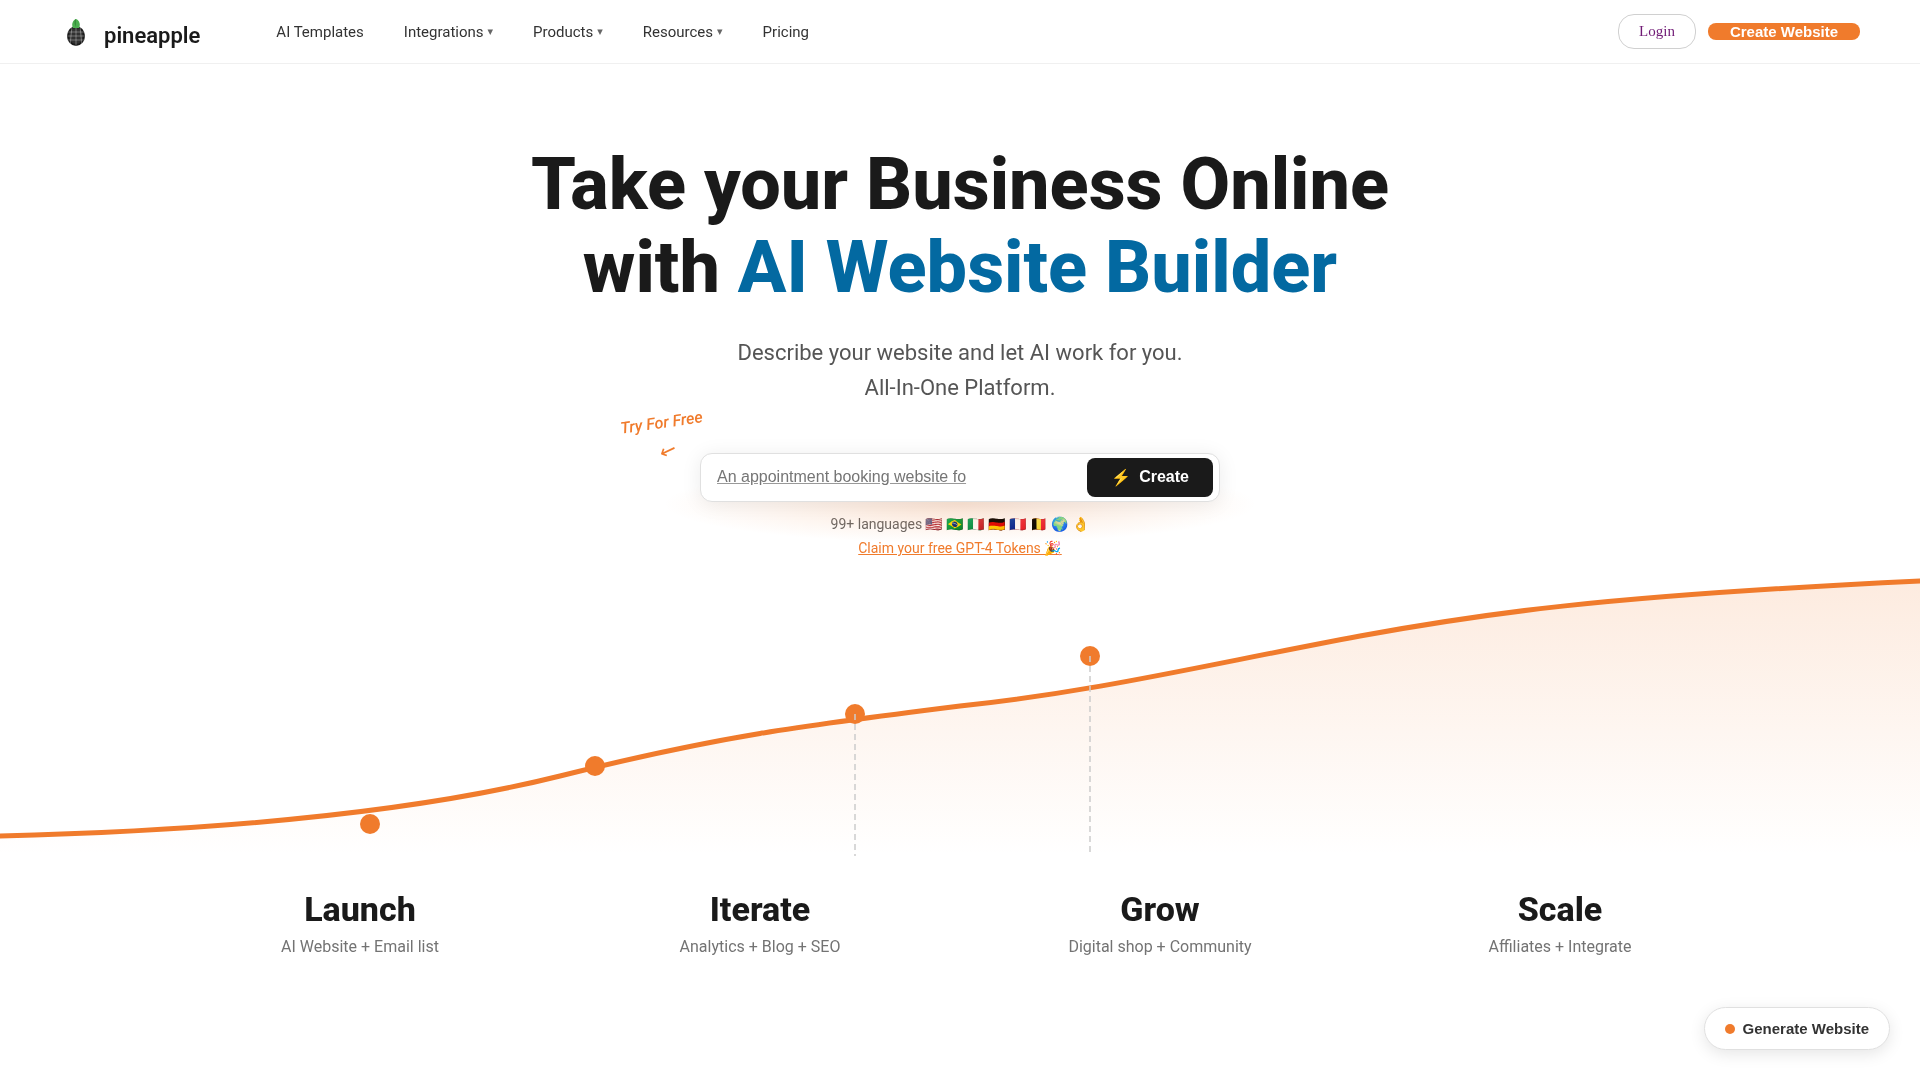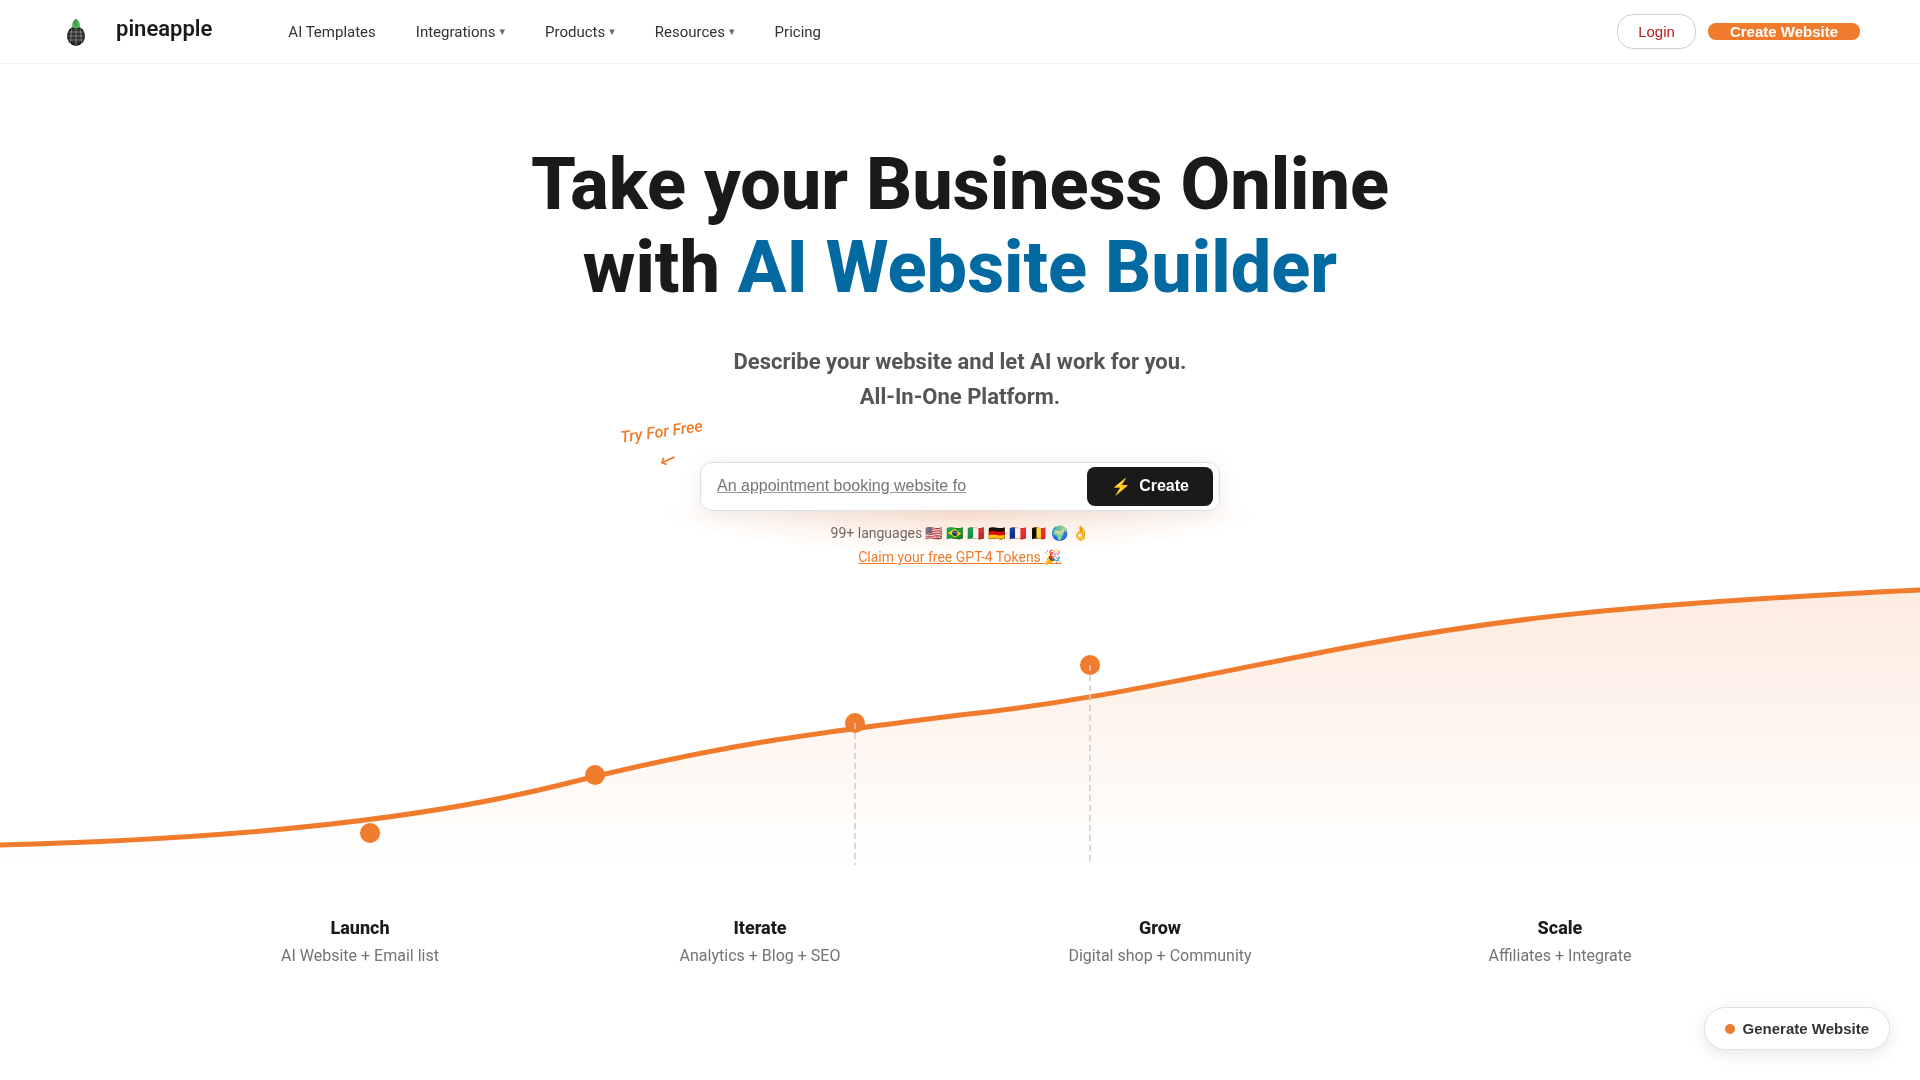--- a/index.html
+++ b/index.html
@@ -17,22 +17,22 @@
       align-items: center;
       padding: 0 60px;
       height: 64px;
       border-bottom: 1px solid #f0f0f0;
       background: #fff;
       position: relative;
       z-index: 10;
     }
     .logo {
       display: flex;
-      align-items: flex-start;
-      gap: 24px;
+      align-items: flex-end;
+      gap: 12px;
       text-decoration: none;
       margin-right: 60px;
     }
     .logo-icon {
       width: 32px;
       height: 32px;
     }
     .logo-text {
       font-size: 22px;
       font-weight: 600;
@@ -63,23 +63,24 @@
       display: flex;
       align-items: center;
       gap: 12px;
     }
     .btn-login {
       padding: 8px 20px;
       border: 1.5px solid #d0d0d0;
       border-radius: 16px;
       background: #fff;
       font-size: 15px;
-      color: #b91c1c;
+      color: #701a75;
       cursor: pointer;
       font-weight: 500;
+      font-family: Liberation Serif, serif;
     }
     .btn-create {
       padding: 0 22px;
       background: #F07B2C;
       border: none;
       border-radius: 8px;
       font-size: 15px;
       color: #fff;
       cursor: pointer;
       font-weight: 600;
@@ -100,23 +101,22 @@
       color: #1a1a1a;
       line-height: 1.15;
       max-width: 900px;
     }
     .hero-title-orange {
       color: #0369a1;
     }
     .hero-subtitle {
       font-size: 22px;
       color: #555;
-      margin-top: 34px;
+      margin-top: 25px;
       line-height: 1.6;
-      font-weight: bold;
     }
 
     
     .search-container {
       position: relative;
       margin-top: 48px;
       display: flex;
       flex-direction: column;
       align-items: center;
     }
@@ -231,21 +231,21 @@
     }
     .stage {
       flex: 1;
       display: flex;
       flex-direction: column;
       align-items: center;
       text-align: center;
       padding: 0 20px;
     }
     .stage-title {
-      font-size: 18px;
+      font-size: 34px;
       font-weight: 800;
       color: #1a1a1a;
       margin-bottom: 8px;
     }
     .stage-desc {
       font-size: 16px;
       color: #737373;
     }
 
     

